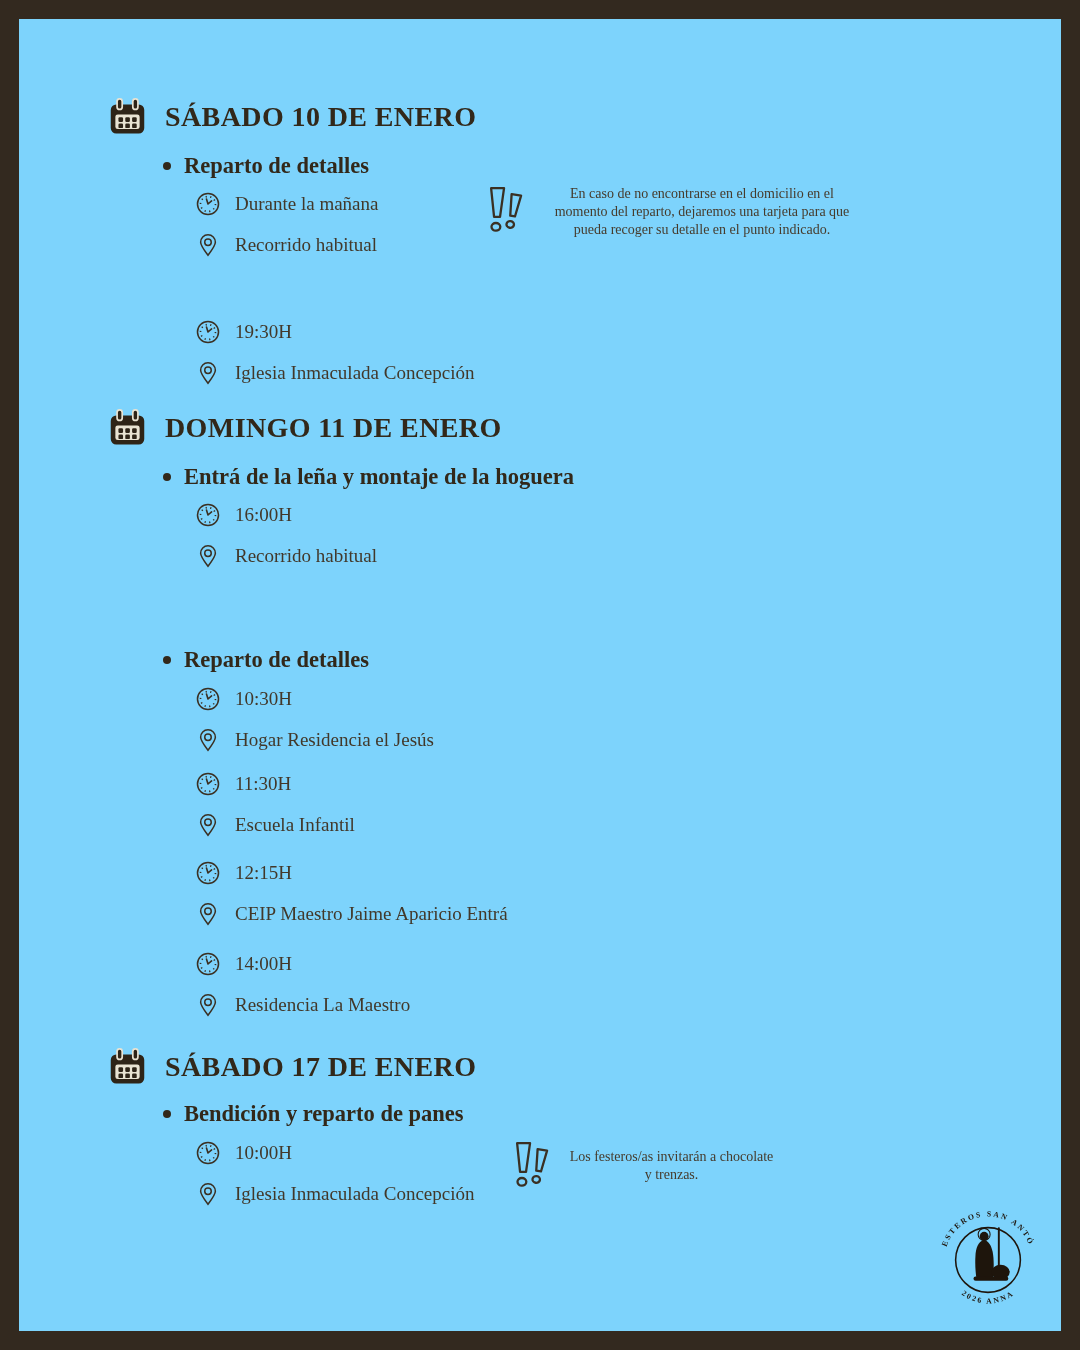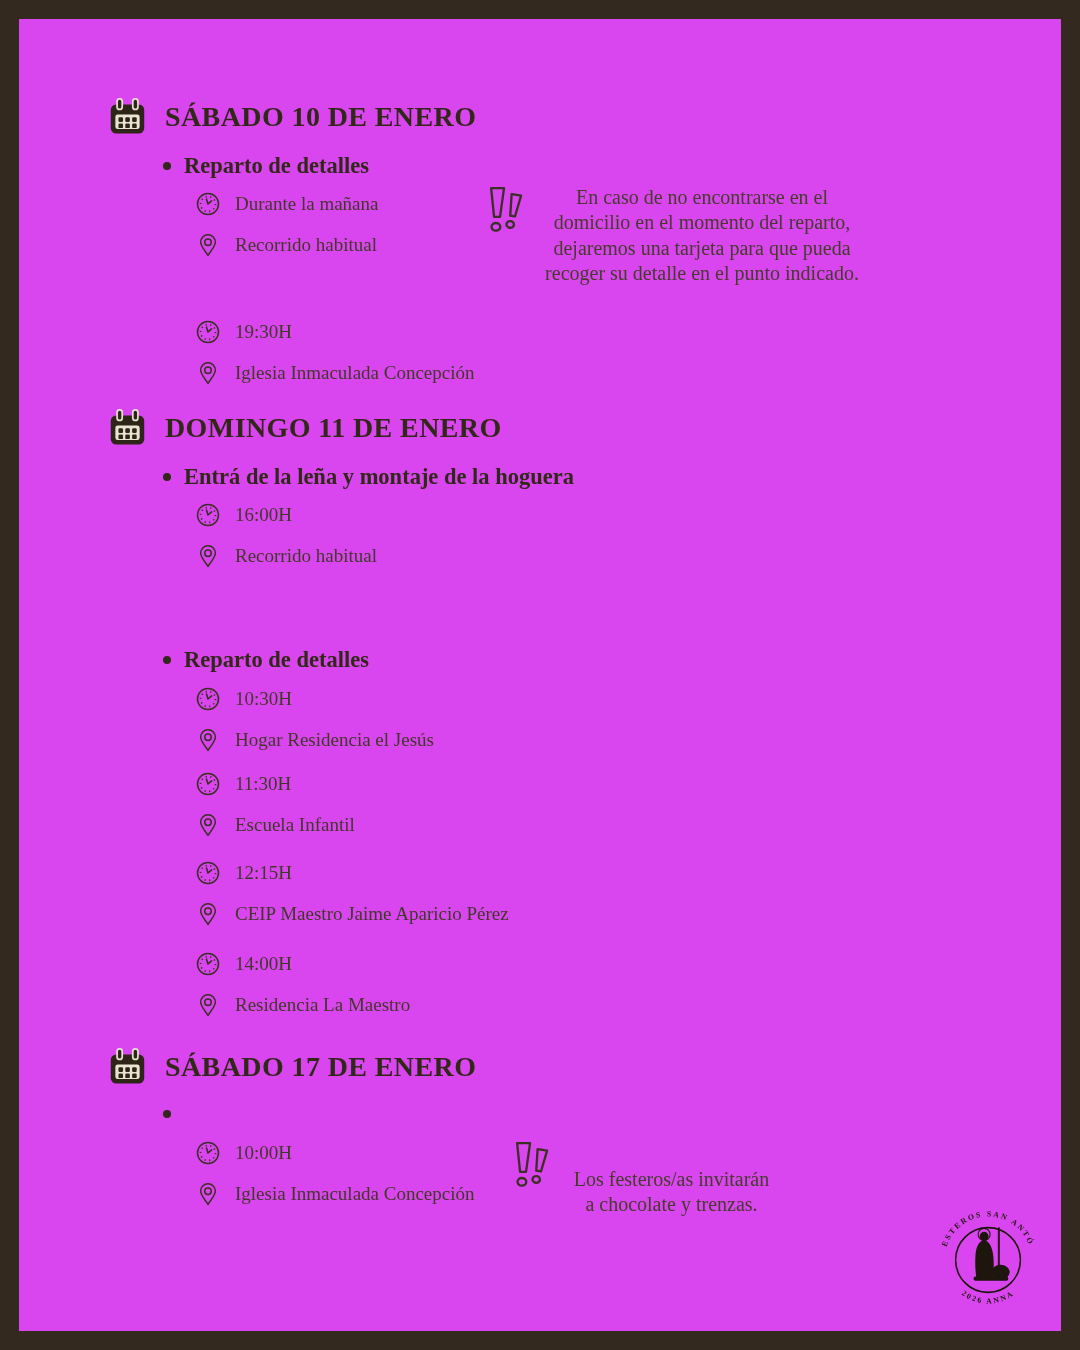--- a/index.html
+++ b/index.html
@@ -3,37 +3,37 @@
 <meta charset="utf-8">
 <style>
   html,body { margin:0; padding:0; }
   body {
     width:1080px; height:1350px; position:relative;
     background:#33291f;
     font-family:"Liberation Serif", serif;
   }
   .page {
     position:absolute; left:19px; top:19px; right:19px; bottom:19px;
-    background:#d946ef; overflow:hidden;
+    background:#7dd3fc; overflow:hidden;
   }
   .row { position:absolute; display:flex; align-items:center; }
   .sec-header { left:88px; gap:17px; height:42px; }
   .cal { width:41px; height:41px; color:#2e2417; flex:none; }
   .sec-title { font-size:28px; font-weight:700; color:#32281a; letter-spacing:0.4px; margin:0; white-space:nowrap; }
   .event { left:144px; gap:13px; height:28px;align-items:center; }
   .bullet { width:8px; height:8px; border-radius:50%; background:#32281a; flex:none; }
   .event-title { font-size:22.5px; font-weight:700; color:#32281a; margin:0; white-space:nowrap; }
   .slot { left:176px; gap:14px; height:30px; }
   .ic { width:26px; height:26px; color:#3a3023; flex:none; }
   .slot-text { font-size:19px; color:#42382a; white-space:nowrap; }
   .note { position:absolute; display:flex; align-items:flex-start; gap:15px; }
   .bang { width:46px; height:62px; color:#3a3023; flex:none; }
-  .note-text { margin:0; font-size:20px; line-height:1.27; color:#463b2c; text-align:center; }
+  .note-text { margin:0; font-size:14px; line-height:1.27; color:#463b2c; text-align:center; }
   .note-1 .note-text { width:318px; margin-top:4px; }
-  .note-2 .note-text { width:205px; margin-top:31px; }
+  .note-2 .note-text { width:205px; margin-top:12px; }
   .logo { position:absolute; left:911px; top:1183px; width:116px; height:116px; color:#1e150c; }
   .arc-text { font-family:"Liberation Serif", serif; font-size:8px; letter-spacing:2.1px; fill:currentColor; font-weight:700; }
   .hidden-defs { position:absolute; width:0; height:0; overflow:hidden; }
 </style>
 </head>
 <body>
 
 <svg class="hidden-defs" aria-hidden="true">
   <defs>
     <symbol id="ic-cal" viewBox="0 0 24 24">
@@ -188,21 +188,21 @@
   <div class="row slot" style="top:839px">
     <svg class="ic">
         <use href="#ic-clock"></use>
       </svg>
     <span class="slot-text">12:15H</span>
   </div>
   <div class="row slot" style="top:880px">
     <svg class="ic">
         <use href="#ic-pin"></use>
       </svg>
-    <span class="slot-text">CEIP Maestro Jaime Aparicio Pérez</span>
+    <span class="slot-text">CEIP Maestro Jaime Aparicio Entrá</span>
   </div>
   <div class="row slot" style="top:930px">
     <svg class="ic">
         <use href="#ic-clock"></use>
       </svg>
     <span class="slot-text">14:00H</span>
   </div>
   <div class="row slot" style="top:971px">
     <svg class="ic">
         <use href="#ic-pin"></use>
@@ -211,20 +211,21 @@
   </div>
 
   <div class="row sec-header" style="top:1027px">
     <svg class="cal">
         <use href="#ic-cal"></use>
       </svg>
     <h2 class="sec-title">SÁBADO 17 DE ENERO</h2>
   </div>
   <div class="row event" style="top:1081px">
     <span class="bullet"></span>
+    <h3 class="event-title">Bendición y reparto de panes</h3>
   </div>
   <div class="row slot" style="top:1119px">
     <svg class="ic">
         <use href="#ic-clock"></use>
       </svg>
     <span class="slot-text">10:00H</span>
   </div>
   <div class="row slot" style="top:1160px">
     <svg class="ic">
         <use href="#ic-pin"></use>

